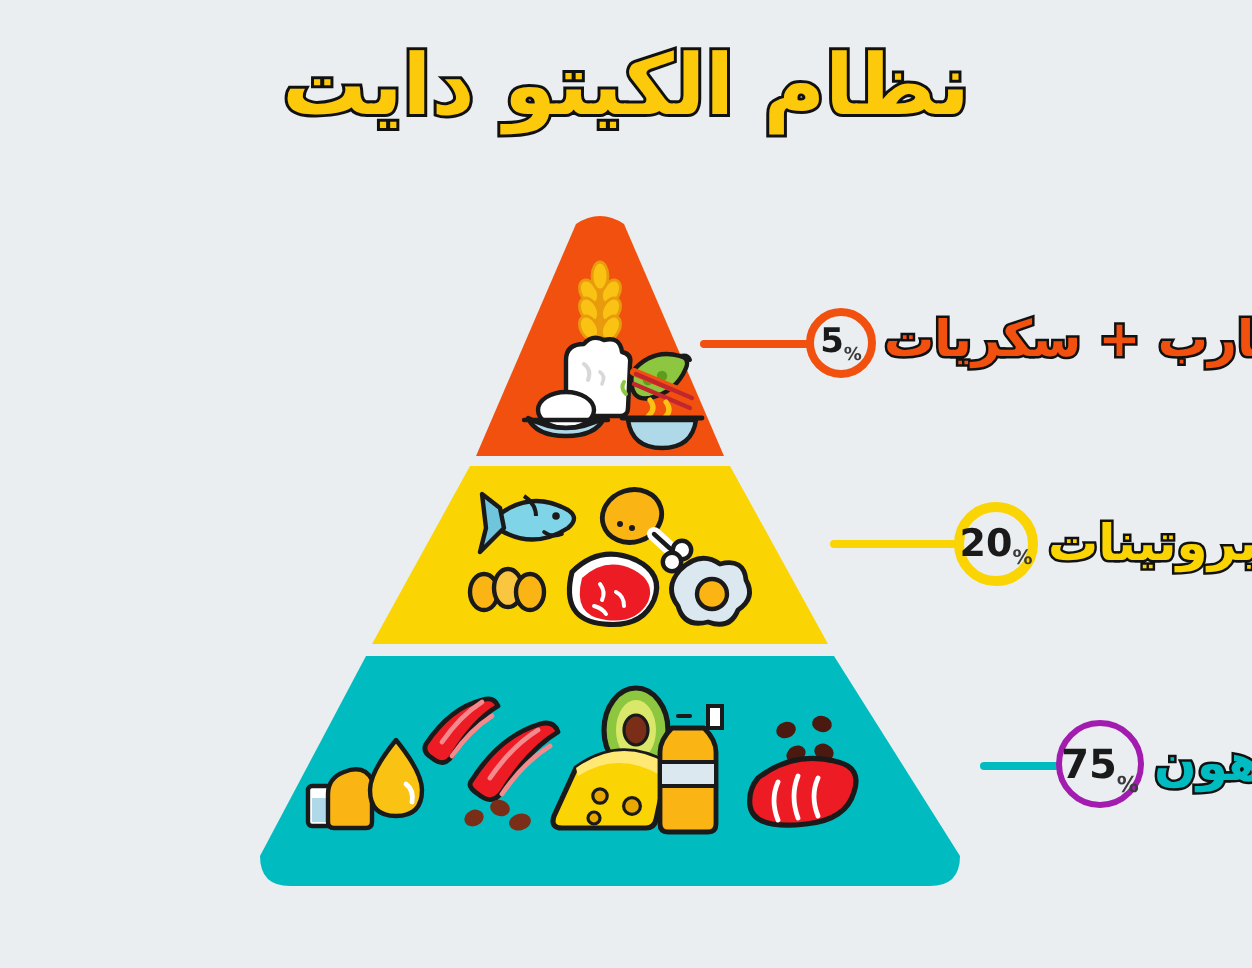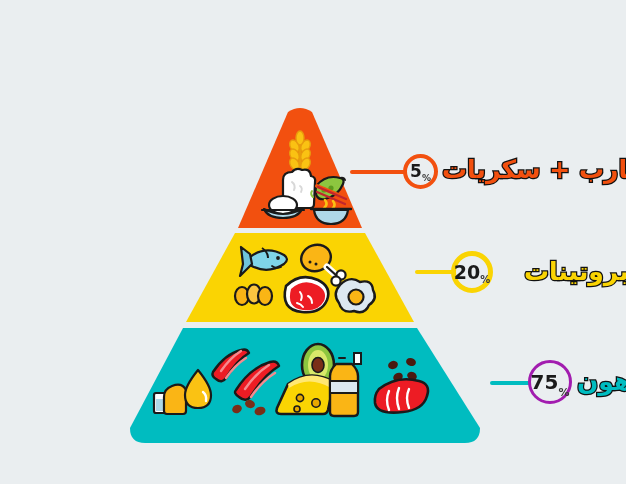--- a/index.html
+++ b/index.html
@@ -51,21 +51,21 @@
     align-self:flex-end;line-height:1;
   }
   #circle-carbs{
     left:403px;top:154px;width:35px;height:35px;
     border:4px solid #F2500F;
   }
   #circle-carbs .num{font-size:17px;}
   #circle-carbs .sym{font-size:9px;padding-bottom:2px;}
 
   #circle-protein{
-    left:451px;top:251px;width:42px;height:42px;
+    left:477px;top:251px;width:42px;height:42px;
     border:5px solid #FAD403;
   }
   #circle-protein .num{font-size:19px;}
   #circle-protein .sym{font-size:10px;padding-bottom:3px;}
 
   #circle-fat{
     left:528px;top:360px;width:44px;height:44px;
     border:3px solid #a21caf;
   }
   #circle-fat .num{font-size:20px;}
@@ -82,20 +82,21 @@
   }
   #label-carbs{left:442px;top:157px;color:#F2500F;}
   #label-protein{left:524px;top:259px;color:#FAD403;}
   #label-fat{left:577px;top:369px;color:#00BCC0;}
 </style>
 </head>
 <body>
 
 <div id="stage">
 
+  <div id="title">نظام الكيتو دايت</div>
 
   <svg id="pyramid" viewBox="0 0 626 484">
 
     <g>
       <path d="M288 112 Q300 104 312 112 L362 228 L238 228 Z" fill="#F2500F"></path>
 
       <g>
         <path d="M300 140 L300 178" stroke="#E89C0D" stroke-width="3.2" stroke-linecap="round" fill="none"></path>
         <g fill="#FAC213" stroke="#E89C0D" stroke-width="1.4">
           <ellipse cx="294.5" cy="146" rx="4.2" ry="6.4" transform="rotate(-28 294.5 146)"></ellipse>

